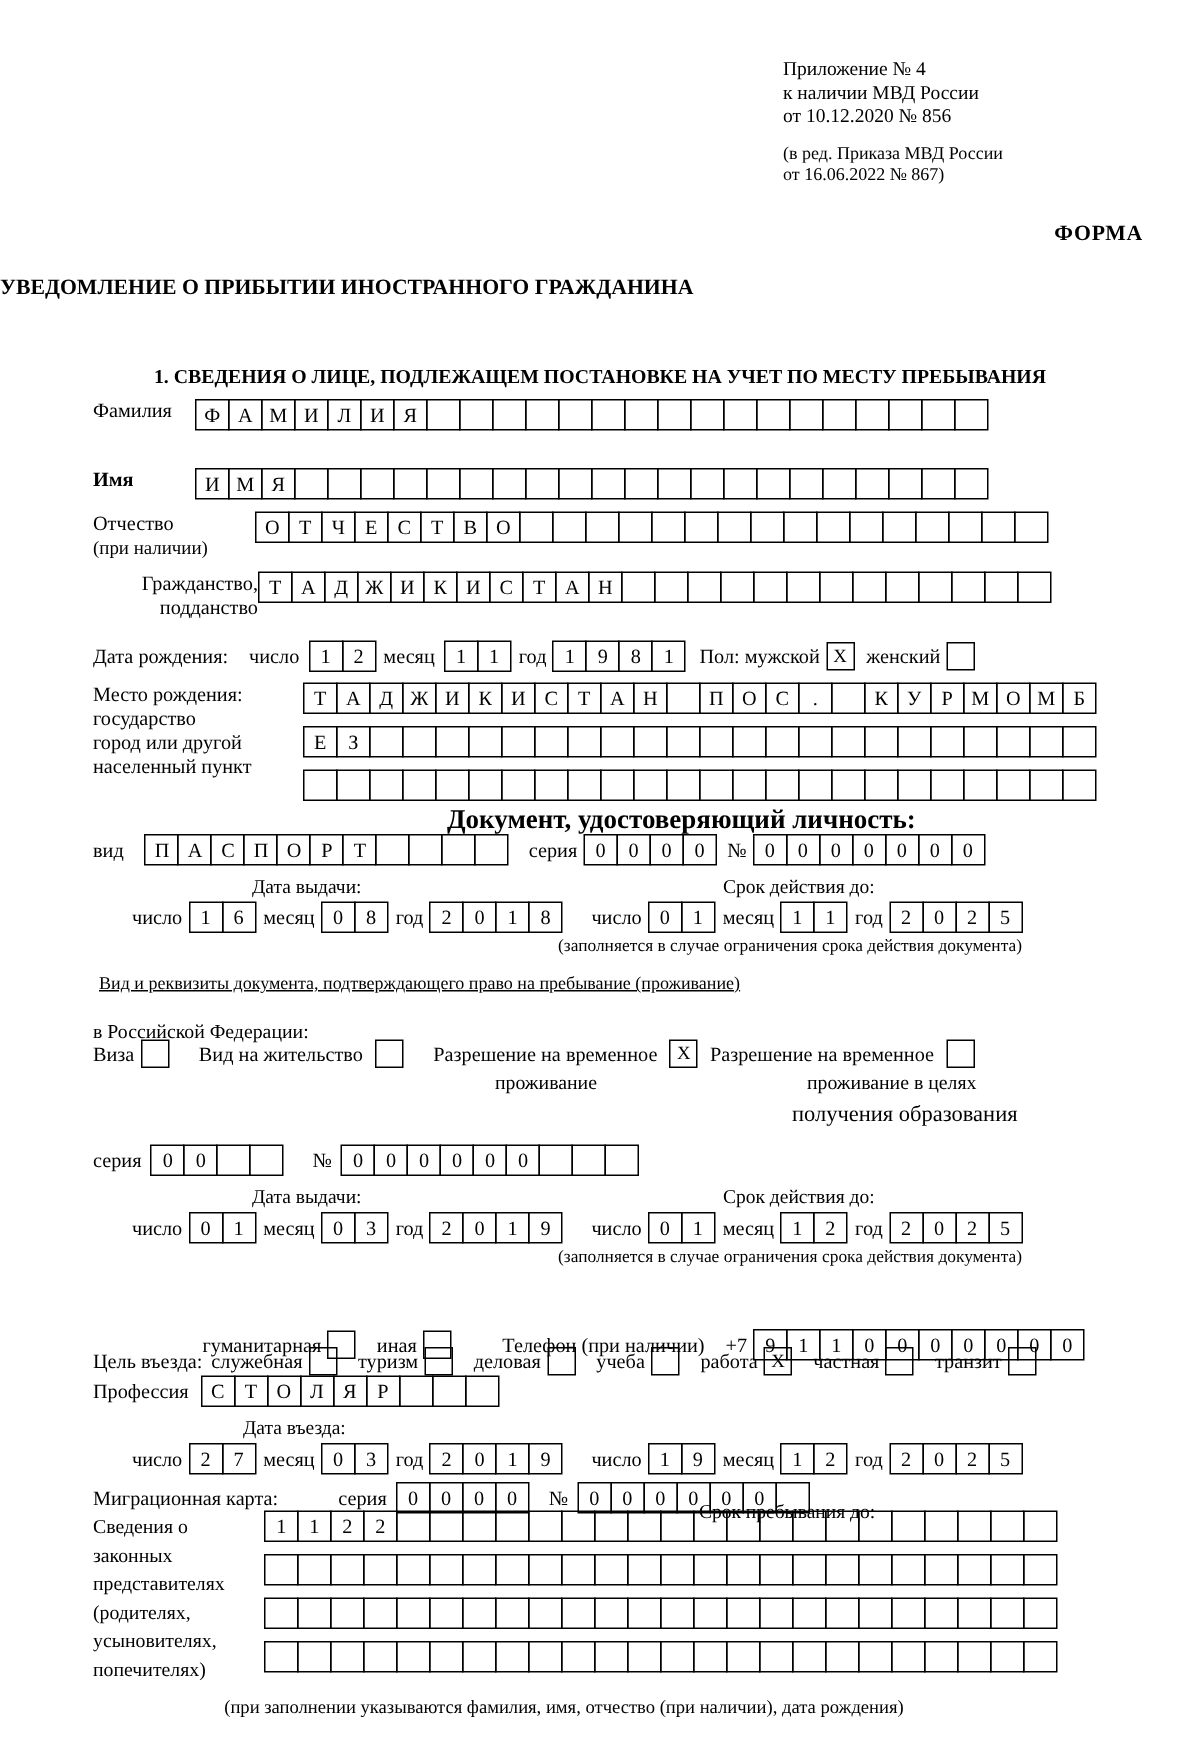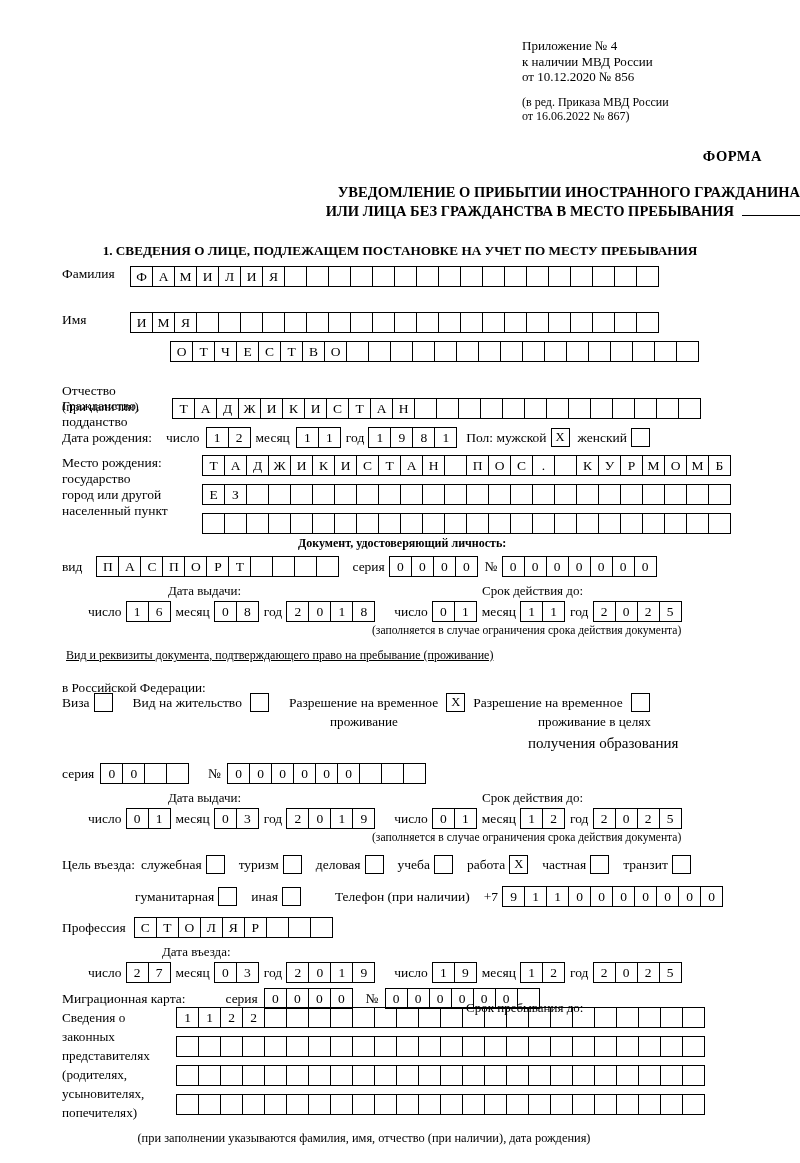--- a/index.html
+++ b/index.html
@@ -15,21 +15,21 @@
     position:absolute; top:38px; right:38px; width:240px;
     font-size:13px; line-height:15.5px; text-align:left;
   }
   .hdr .blk2{margin-top:10px;font-size:12px;line-height:14.5px;}
   .forma{
     position:absolute; top:148px; right:38px;
     font-weight:bold; font-size:14.5px; letter-spacing:.5px;
   }
   .title{
     position:absolute; top:183px; left:0; width:800px;
-    text-align:right; font-weight:bold; font-size:14.5px; line-height:19px;
+    text-align:left; font-weight:bold; font-size:14.5px; line-height:19px;
   }
   .title .l2{display:inline-block;}
   .ul{display:inline-block;border-bottom:1px solid #000;width:58px;height:13px;vertical-align:baseline;}
   .section1{
     position:absolute; top:243px; left:0; width:800px;
     text-align:center; font-weight:bold; font-size:13.2px;
   }
 
   .row{position:absolute;display:flex;align-items:flex-start;}
   .lbl{font-size:13.5px;line-height:16px;white-space:nowrap;}
@@ -67,23 +67,20 @@
     <div class="blk2">
       <div>(в ред. Приказа МВД России</div>
       <div>от 16.06.2022 № 867)</div>
     </div>
   </div>
 
   <div class="forma">ФОРМА</div>
 
   <div class="title">
     <div>УВЕДОМЛЕНИЕ О ПРИБЫТИИ ИНОСТРАННОГО ГРАЖДАНИНА</div>
-    <div>
-      <span class="l2">ИЛИ ЛИЦА БЕЗ ГРАЖДАНСТВА В МЕСТО ПРЕБЫВАНИЯ</span><span class="sp8"></span><span class="ul"></span>
-    </div>
   </div>
 
   <div class="section1">1. СВЕДЕНИЯ О ЛИЦЕ, ПОДЛЕЖАЩЕМ ПОСТАНОВКЕ НА УЧЕТ ПО МЕСТУ ПРЕБЫВАНИЯ</div>
 
   <div class="row" style="top:266px;left:62px;">
     <div class="lbl" style="width:68px;">Фамилия</div>
     <div class="cells" id="cells-surname">
         <div class="c">Ф</div>
         <div class="c">А</div>
         <div class="c">М</div>
@@ -105,21 +102,21 @@
         <div class="c"></div>
         <div class="c"></div>
         <div class="c"></div>
         <div class="c"></div>
         <div class="c"></div>
         <div class="c"></div>
       </div>
   </div>
 
   <div class="row" style="top:312px;left:62px;">
-    <div class="lbl" style="width:68px;">Имя</div>
+    <div class="lbl" style="width:68px;font-weight:bold;">Имя</div>
     <div class="cells" id="cells-name">
         <div class="c">И</div>
         <div class="c">М</div>
         <div class="c">Я</div>
         <div class="c"></div>
         <div class="c"></div>
         <div class="c"></div>
         <div class="c"></div>
         <div class="c"></div>
         <div class="c"></div>
@@ -135,21 +132,21 @@
         <div class="c"></div>
         <div class="c"></div>
         <div class="c"></div>
         <div class="c"></div>
         <div class="c"></div>
         <div class="c"></div>
       </div>
   </div>
 
   <div class="row" style="top:341px;left:62px;">
-    <div style="width:130px;margin-top:42px;">
+    <div style="width:130px;">
       <div class="lbl">Отчество</div>
       <div class="lbl sm">(при наличии)</div>
     </div>
     <div class="cells" id="cells-patronymic" style="margin-left:-22px;">
         <div class="c">О</div>
         <div class="c">Т</div>
         <div class="c">Ч</div>
         <div class="c">Е</div>
         <div class="c">С</div>
         <div class="c">Т</div>
@@ -167,21 +164,21 @@
         <div class="c"></div>
         <div class="c"></div>
         <div class="c"></div>
         <div class="c"></div>
         <div class="c"></div>
         <div class="c"></div>
         <div class="c"></div>
       </div>
   </div>
 
-  <div class="row" style="top:398px;left:62px;">
+  <div class="row" style="top:381px;left:62px;text-align:right;">
     <div style="width:110px;">
       <div class="lbl">Гражданство,</div>
       <div class="lbl">подданство</div>
     </div>
     <div class="cells" id="cells-citizenship">
         <div class="c">Т</div>
         <div class="c">А</div>
         <div class="c">Д</div>
         <div class="c">Ж</div>
         <div class="c">И</div>
@@ -322,21 +319,21 @@
       <div class="c"></div>
       <div class="c"></div>
       <div class="c"></div>
       <div class="c"></div>
       <div class="c"></div>
       <div class="c"></div>
       <div class="c"></div>
       <div class="c"></div>
     </div>
 
-  <div style="position:absolute;top:536px;left:298px;font-weight:bold;font-size:12px;">Документ, удостоверяющий личность:</div>
+  <div style="position:absolute;top:536px;left:298px;font-weight:bold;font-size:18px;">Документ, удостоверяющий личность:</div>
 
   <div class="row inline" style="top:556px;left:62px;">
     <span class="lbl">вид</span>
       <span class="sp14"></span>
     <span class="cells" id="id-type">
         <div class="c">П</div>
         <div class="c">А</div>
         <div class="c">С</div>
         <div class="c">П</div>
         <div class="c">О</div>
@@ -518,21 +515,21 @@
     <span class="cells" id="sd-vyear">
         <div class="c">2</div>
         <div class="c">0</div>
         <div class="c">2</div>
         <div class="c">5</div>
       </span>
   </div>
 
   <div style="position:absolute;top:831px;left:372px;font-size:11.6px;">(заполняется в случае ограничения срока действия документа)</div>
 
-  <div class="row inline" style="top:855px;left:62px;" id="purpose-row">
+  <div class="row inline" style="top:898px;left:62px;" id="purpose-row">
     <span class="lbl">Цель въезда:</span>
       <span class="sp6"></span>
     <span class="inline" id="purpose-opts">
         <span class="lbl">служебная</span>
         <span class="sp4"></span>
         <span class="box"></span>
         <span class="sp14"></span>
         <span class="lbl">туризм</span>
         <span class="sp4"></span>
         <span class="box"></span>
@@ -790,15 +787,15 @@
       <div class="c"></div>
       <div class="c"></div>
       <div class="c"></div>
       <div class="c"></div>
       <div class="c"></div>
       <div class="c"></div>
       <div class="c"></div>
       <div class="c"></div>
     </div>
 
-  <div style="position:absolute;top:1131px;left:0;width:728px;text-align:center;font-size:12.4px;">(при заполнении указываются фамилия, имя, отчество (при наличии), дата рождения)</div>
+  <div style="position:absolute;top:1131px;left:12px;width:728px;text-align:center;font-size:12.4px;">(при заполнении указываются фамилия, имя, отчество (при наличии), дата рождения)</div>
 
 </div>
 
 </body></html>

